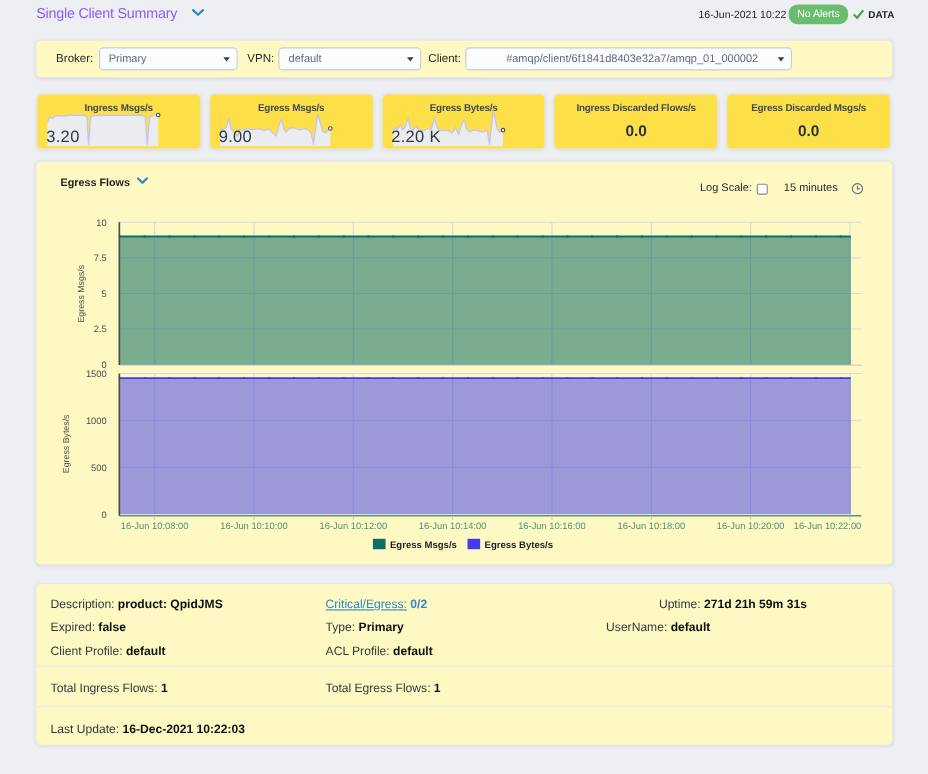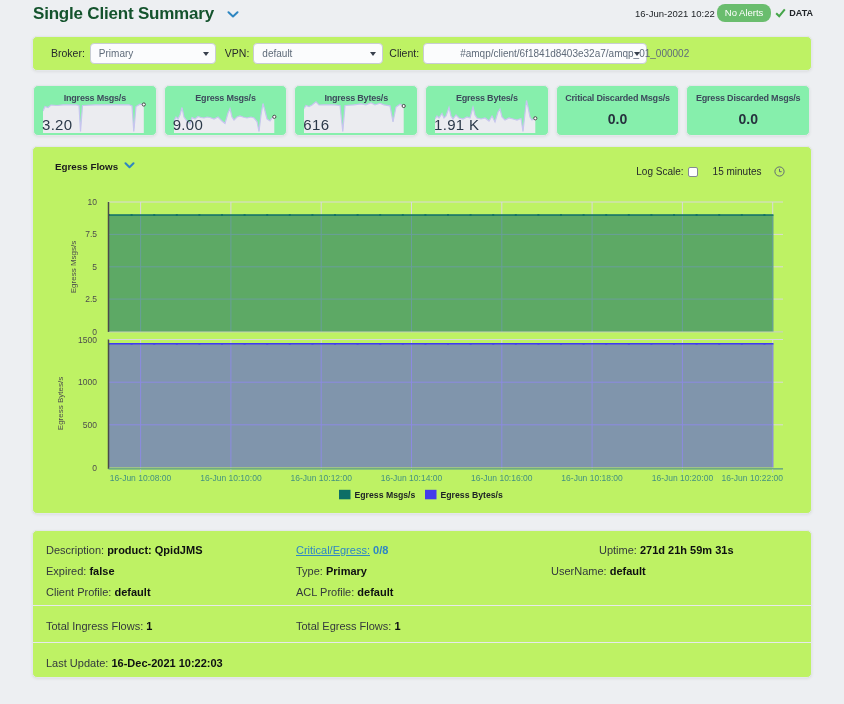--- a/index.html
+++ b/index.html
@@ -1,39 +1,39 @@
 <!DOCTYPE html>
 <html><head>
 <meta charset="utf-8">
 <style>
 * { margin:0; padding:0; box-sizing:border-box; }
 html,body { width:844px; height:704px; background:#edeff2; font-family:"Liberation Sans", sans-serif; position:relative; overflow:hidden; }
-.card { position:absolute; background:#bef264; border:1px solid #e4e7ea; border-radius:5px; box-shadow:0 1px 3px rgba(0,0,0,0.07); }
-
-
-#pagetitle { position:absolute; left:33px; top:4px; font-size:17px; font-weight:bold; color:#14532d; letter-spacing:-0.2px; }
+.card { position:absolute; background:#fef9c3; border:1px solid #e4e7ea; border-radius:5px; box-shadow:0 1px 3px rgba(0,0,0,0.07); }
+
+
+#pagetitle { position:absolute; left:33px; top:4px; font-size:13px; font-weight:normal; color:#8b5cf6; letter-spacing:-0.2px; }
 #pagetitle svg { margin-left:13px; vertical-align:1px; }
 #topright { position:absolute; right:31px; top:5px; height:16px; font-size:9.5px; color:#212529; display:flex; align-items:center; }
 .pill { background:#6abd6e; color:#fff; font-size:9.5px; border-radius:8px; padding:3px 8px 3.5px; margin-left:2px; margin-right:4px;text-align:center; }
 #dataflag { margin-left:0; font-size:9px; font-weight:bold; color:#212529; display:flex; align-items:center;justify-content:center; }
 
 
 #filters { left:32px; top:36px; width:780px; height:34.5px; display:flex; align-items:center; font-size:10.5px; color:#26292c; }
 .sel { height:21px; background:#fbfcfd; border:1px solid #c8cdd3; border-radius:4px; color:#5f6b7a; font-size:10px; display:flex; align-items:center; padding:0 8px; position:relative; white-space:nowrap; }
 .sel .arr { position:absolute; right:6px; top:8px; width:0; height:0; border-left:3.5px solid transparent; border-right:3.5px solid transparent; border-top:4.5px solid #38404d; }
 #lab-broker { margin-left:18px; }
 #sel-broker { margin-left:5px; width:126px; }
 #lab-vpn { margin-left:9px; }
 #sel-vpn { margin-left:4px; width:130px; }
 #lab-client { margin-left:6px; }
-#sel-client { margin-left:4px; width:224px;padding-left:36px; }
+#sel-client { margin-left:4px; width:297px;padding-left:36px; }
 
 
 #stats { position:absolute; left:33px; top:85px; width:777px; height:51px; display:flex; gap:7px; }
-.stat { position:relative; flex:1 1 0; background:#86efac; border:1px solid #e4e7ea; border-radius:5px; box-shadow:0 1px 3px rgba(0,0,0,0.07); }
+.stat { position:relative; flex:1 1 0; background:#fde047; border:1px solid #e4e7ea; border-radius:5px; box-shadow:0 1px 3px rgba(0,0,0,0.07); }
 .stat .t { position:absolute; top:7px; left:0; right:0; text-align:center; font-size:9px; letter-spacing:-0.2px; font-weight:bold; color:#3d4a5c; white-space:nowrap; }
 .stat .v { position:absolute; left:8px; bottom:2px; font-size:15px; letter-spacing:0.3px; color:#2b3949; z-index:2; }
 .stat svg.spark { position:absolute; left:9px; bottom:2px; z-index:1; }
 .stat .v0 { position:absolute; left:0; right:0; bottom:8px; text-align:center; font-size:14px; font-weight:bold; color:#26323e; }
 
 
 #chartcard { left:32px; top:146px; width:780px; height:368px; }
 #chart-title { position:absolute; left:22px; top:14px; font-size:9.8px; font-weight:bold; color:#1b1b1d; }
 #chart-title svg { margin-left:6px; vertical-align:1px; }
 #chart-controls { position:absolute; right:26px; top:19px; font-size:10px; color:#26292c; display:flex; align-items:center; }
@@ -85,39 +85,30 @@
   <div class="stat">
     <div class="t">Egress Msgs/s</div>
     <svg class="spark" width="104" height="38" viewBox="0 0 104 38">
       <path d="M0 26 L2 22 L4 24 L6 20 L8 12.5 L10 22 L13 26 L16 29 L18 22.5 L21 24 L24 21.5 L27 22.5 L30 23 L33 22 L36 22.5 L40 24 L44 22 L48 26 L51 28.5 L54 18 L56 13.5 L58 22 L60 25 L63 22 L66 21 L69 22 L73 23 L77 22 L80 23 L83 26.5 L85 37 L87 20 L89 8.5 L91 16 L93 24 L96 26 L98 23 L100.3 21.8 L100.3 38 L0 38 Z" fill="#ebecf0"></path>
       <path d="M0 26 L2 22 L4 24 L6 20 L8 12.5 L10 22 L13 26 L16 29 L18 22.5 L21 24 L24 21.5 L27 22.5 L30 23 L33 22 L36 22.5 L40 24 L44 22 L48 26 L51 28.5 L54 18 L56 13.5 L58 22 L60 25 L63 22 L66 21 L69 22 L73 23 L77 22 L80 23 L83 26.5 L85 36.5 L87 20 L89 8.5 L91 16 L93 24 L96 26 L98 23 L100.3 21.8" fill="none" stroke="#c7c5ef" stroke-width="1.2"></path>
       <circle cx="100.3" cy="21.8" r="1.6" fill="#fff" stroke="#4a4a4a" stroke-width="1"></circle>
     </svg>
     <div class="v">9.00</div>
   </div>
   <div class="stat">
-    <div class="t">Ingress Bytes/s</div>
-    <svg class="spark" width="104" height="38" viewBox="0 0 104 38">
-      <path d="M0 13.5 L2 10.5 L5 11.5 L8 10 L12 6.8 L15 10 L20 9.8 L30 9.8 L36 10.5 L38.8 37 L41 10.5 L50 9.8 L57 8.8 L62 9.8 L67 7.8 L71 9.8 L76 8.3 L80 9.8 L86 10.8 L89 27 L92 12 L96 9.2 L99.7 11 L99.7 38 L0 38 Z" fill="#ebecf0"></path>
-      <path d="M0 13.5 L2 10.5 L5 11.5 L8 10 L12 6.8 L15 10 L20 9.8 L30 9.8 L36 10.5 L38.8 36.5 L41 10.5 L50 9.8 L57 8.8 L62 9.8 L67 7.8 L71 9.8 L76 8.3 L80 9.8 L86 10.8 L89 27 L92 12 L96 9.2 L99.7 11" fill="none" stroke="#c7c5ef" stroke-width="1.2"></path>
-      <circle cx="99.7" cy="11" r="1.6" fill="#fff" stroke="#4a4a4a" stroke-width="1"></circle>
-    </svg>
-    <div class="v">616</div>
-  </div>
-  <div class="stat">
     <div class="t">Egress Bytes/s</div>
     <svg class="spark" width="104" height="38" viewBox="0 0 104 38">
       <path d="M0 24 L2 21 L4 23 L7 18.5 L9 23 L11 21 L14 12.5 L16 21 L18 24 L21 20 L24 23 L28 24 L32 22 L35 23 L38 12 L40 20 L42 23 L46 24 L50 23 L54 26 L57 21 L60 27 L63 17 L65 14 L67 22 L70 25 L74 23 L78 24 L82 25 L86 23.5 L88 37 L90 18 L91.5 5.5 L93 12 L95 22 L97 25 L100.3 23.3 L100.3 38 L0 38 Z" fill="#ebecf0"></path>
       <path d="M0 24 L2 21 L4 23 L7 18.5 L9 23 L11 21 L14 12.5 L16 21 L18 24 L21 20 L24 23 L28 24 L32 22 L35 23 L38 12 L40 20 L42 23 L46 24 L50 23 L54 26 L57 21 L60 27 L63 17 L65 14 L67 22 L70 25 L74 23 L78 24 L82 25 L86 23.5 L88 36.5 L90 18 L91.5 5.5 L93 12 L95 22 L97 25 L100.3 23.3" fill="none" stroke="#c7c5ef" stroke-width="1.2"></path>
       <circle cx="100.3" cy="23.3" r="1.6" fill="#fff" stroke="#4a4a4a" stroke-width="1"></circle>
     </svg>
-    <div class="v">1.91 K</div>
-  </div>
-  <div class="stat">
-    <div class="t">Critical Discarded Msgs/s</div>
+    <div class="v">2.20 K</div>
+  </div>
+  <div class="stat">
+    <div class="t">Ingress Discarded Flows/s</div>
     <div class="v0">0.0</div>
   </div>
   <div class="stat">
     <div class="t">Egress Discarded Msgs/s</div>
     <div class="v0">0.0</div>
   </div>
 </div>
 
 <div id="chartcard" class="card">
   <div id="chart-title">Egress Flows<svg width="11" height="7" viewBox="0 0 11 7">
@@ -188,21 +179,21 @@
     <text x="750.0" y="334" font-size="8.5" fill="#44927f" text-anchor="end">16-Jun 10:22:00</text>
     <rect x="306" y="342.8" width="11.5" height="9.5" fill="#0d6e66"></rect>
     <text x="321.5" y="351" font-size="8.7" font-weight="bold" fill="#1c2025">Egress Msgs/s</text>
     <rect x="392" y="342.8" width="11.5" height="9.5" fill="#423ceb"></rect>
     <text x="407.5" y="351" font-size="8.7" font-weight="bold" fill="#1c2025">Egress Bytes/s</text>
   </svg>
 </div>
 
 <div id="infocard" class="card">
   <div class="row" style="left:13px; top:13px;">Description: <b>product: QpidJMS</b></div>
-  <div class="row" style="left:263px; top:13px;"><span class="lnk">Critical/Egress:</span> <span class="lnkv">0/8</span></div>
+  <div class="row" style="left:263px; top:13px;"><span class="lnk">Critical/Egress:</span> <span class="lnkv">0/2</span></div>
   <div class="row" style="left:518px; top:13px;padding-left:48px;">Uptime: <b>271d 21h 59m 31s</b></div>
   <div class="row" style="left:13px; top:34px;">Expired: <b>false</b></div>
   <div class="row" style="left:263px; top:34px;">Type: <b>Primary</b></div>
   <div class="row" style="left:518px; top:34px;">UserName: <b>default</b></div>
   <div class="row" style="left:13px; top:55px;">Client Profile: <b>default</b></div>
   <div class="row" style="left:263px; top:55px;">ACL Profile: <b>default</b></div>
   <div class="hr" style="top:74px;"></div>
   <div class="row" style="left:13px; top:89px;">Total Ingress Flows: <b>1</b></div>
   <div class="row" style="left:263px; top:89px;">Total Egress Flows: <b>1</b></div>
   <div class="hr" style="top:111px;"></div>

